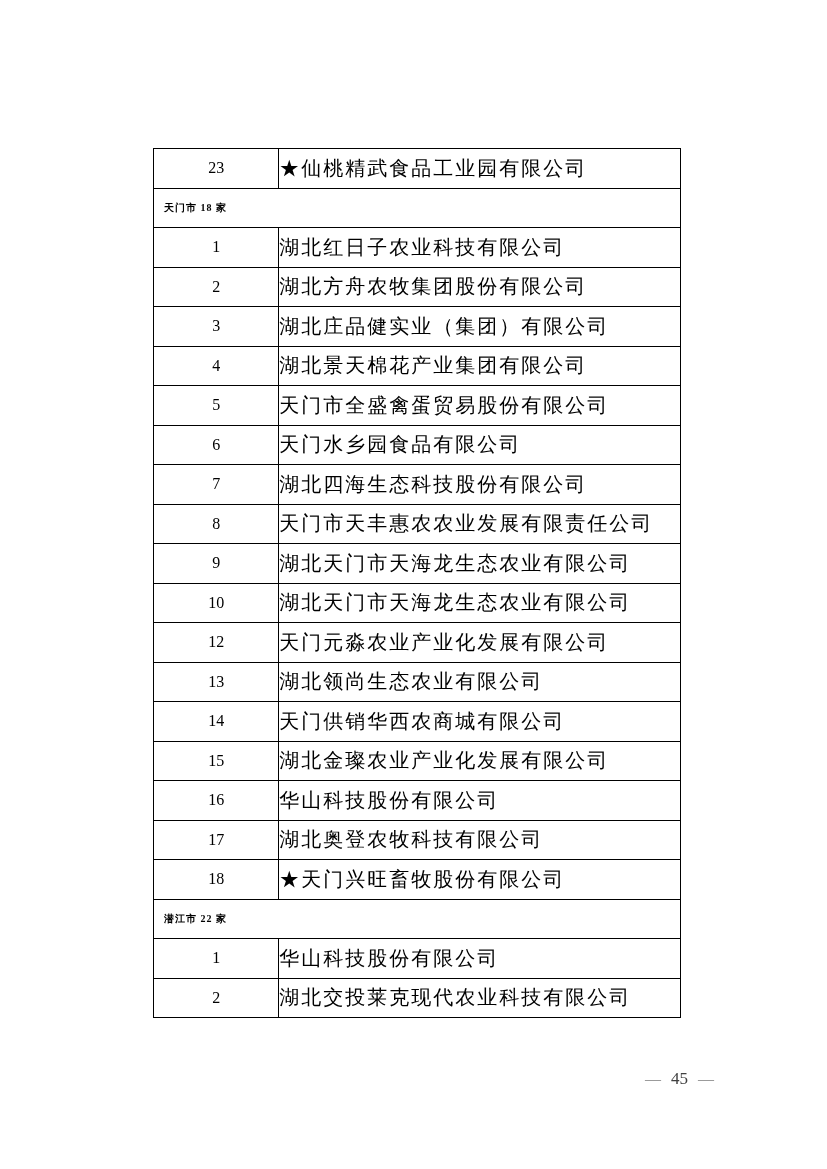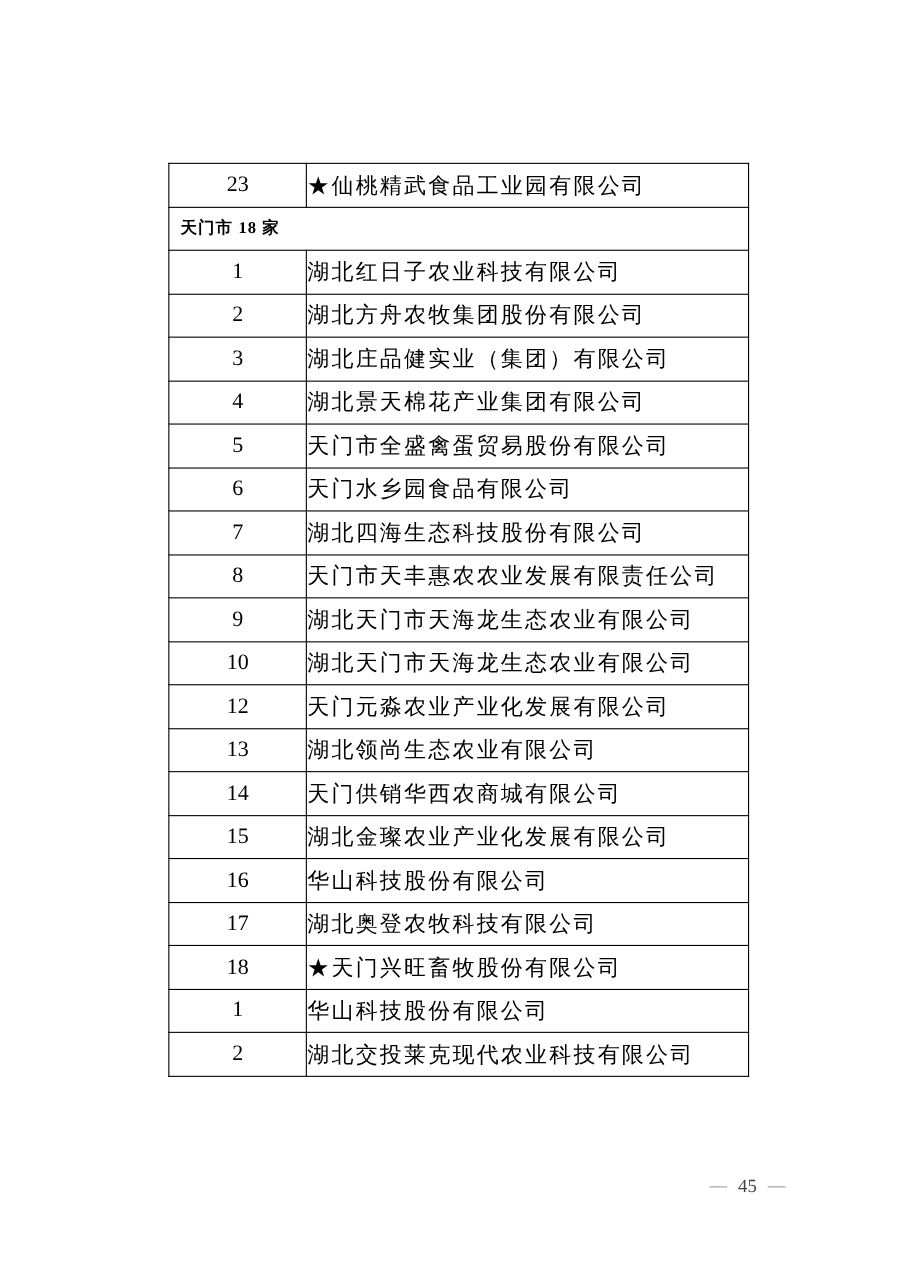--- a/index.html
+++ b/index.html
@@ -25,34 +25,34 @@
   }
   table.company-table td {
     border: 1.5px solid #000000;
     height: 39.5px;
     vertical-align: middle;
     color: #000000;
   }
   td.num-cell {
     width: 117px;
     text-align: center;
-    font-size: 20px;
+    font-size: 16px;
     font-family: "Liberation Serif", "DejaVu Serif", serif;
   }
   td.name-cell {
     width: 375px;
     text-align: left;
     font-size: 20px;
     letter-spacing: 2px;
     white-space: nowrap;
   }
   td.section-cell {
     text-align: left;
     padding-left: 10px;
-    font-size: 15px;
+    font-size: 10px;
     font-weight: bold;
     letter-spacing: 1px;
     white-space: nowrap;
   }
   .page-footer {
     position: absolute;
     left: 645px;
     top: 1068px;
     display: flex;
     align-items: center;
@@ -144,20 +144,23 @@
         </tr>
         <tr>
           <td class="num-cell">17</td>
           <td class="name-cell">湖北奥登农牧科技有限公司</td>
         </tr>
         <tr>
           <td class="num-cell">18</td>
           <td class="name-cell">★天门兴旺畜牧股份有限公司</td>
         </tr>
         <tr>
+          <td colspan="2" class="section-cell">潜江市 22 家</td>
+        </tr>
+        <tr>
           <td class="num-cell">1</td>
           <td class="name-cell">华山科技股份有限公司</td>
         </tr>
         <tr>
           <td class="num-cell">2</td>
           <td class="name-cell">湖北交投莱克现代农业科技有限公司</td>
         </tr>
       </tbody>
   </table>
 

